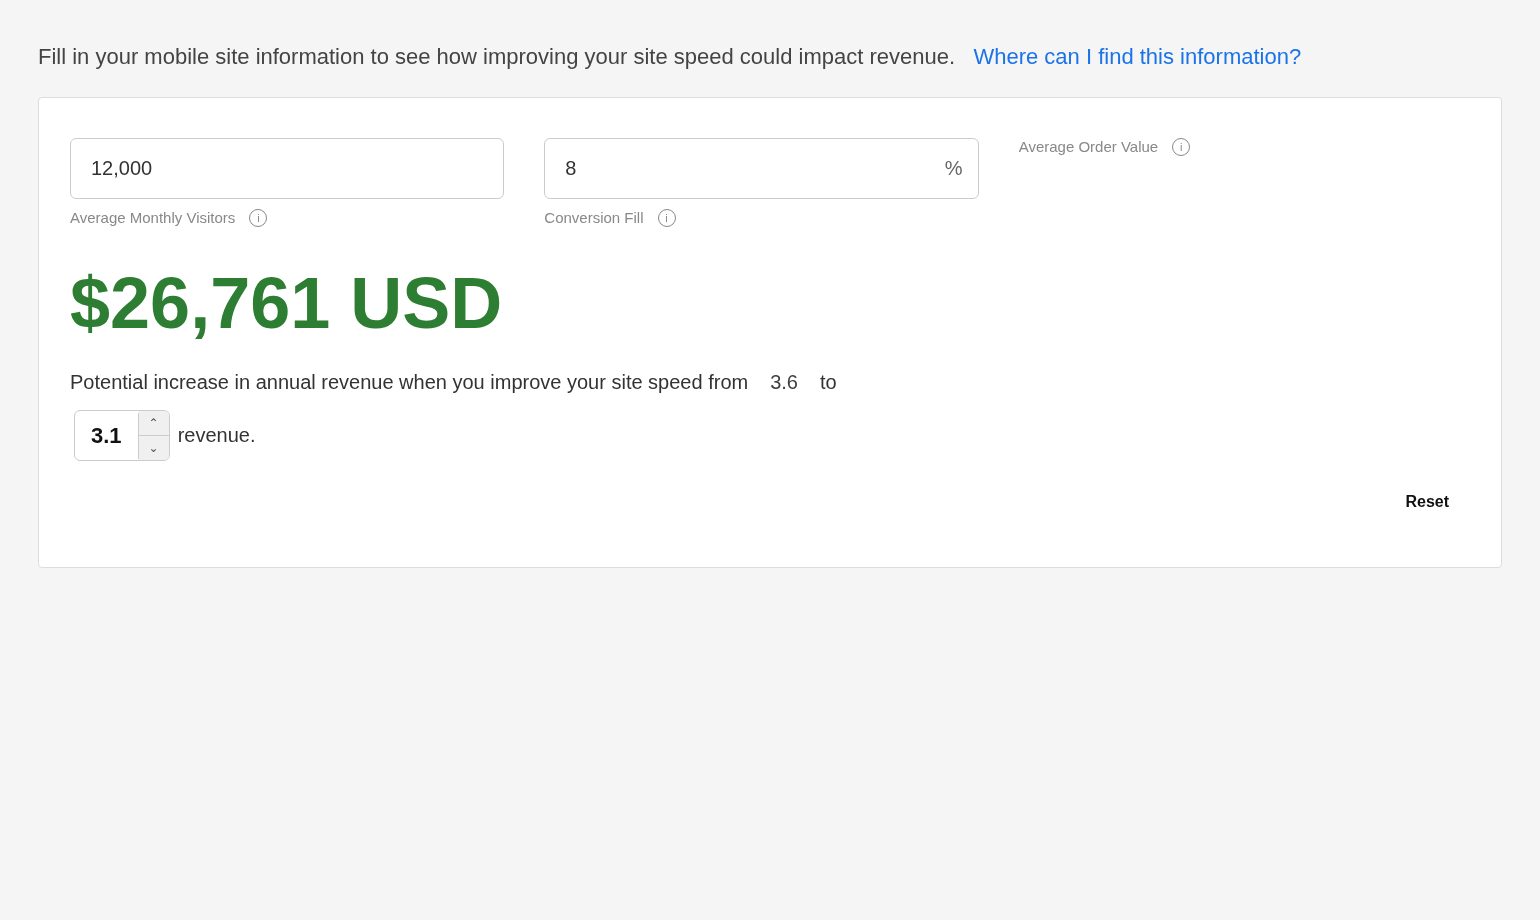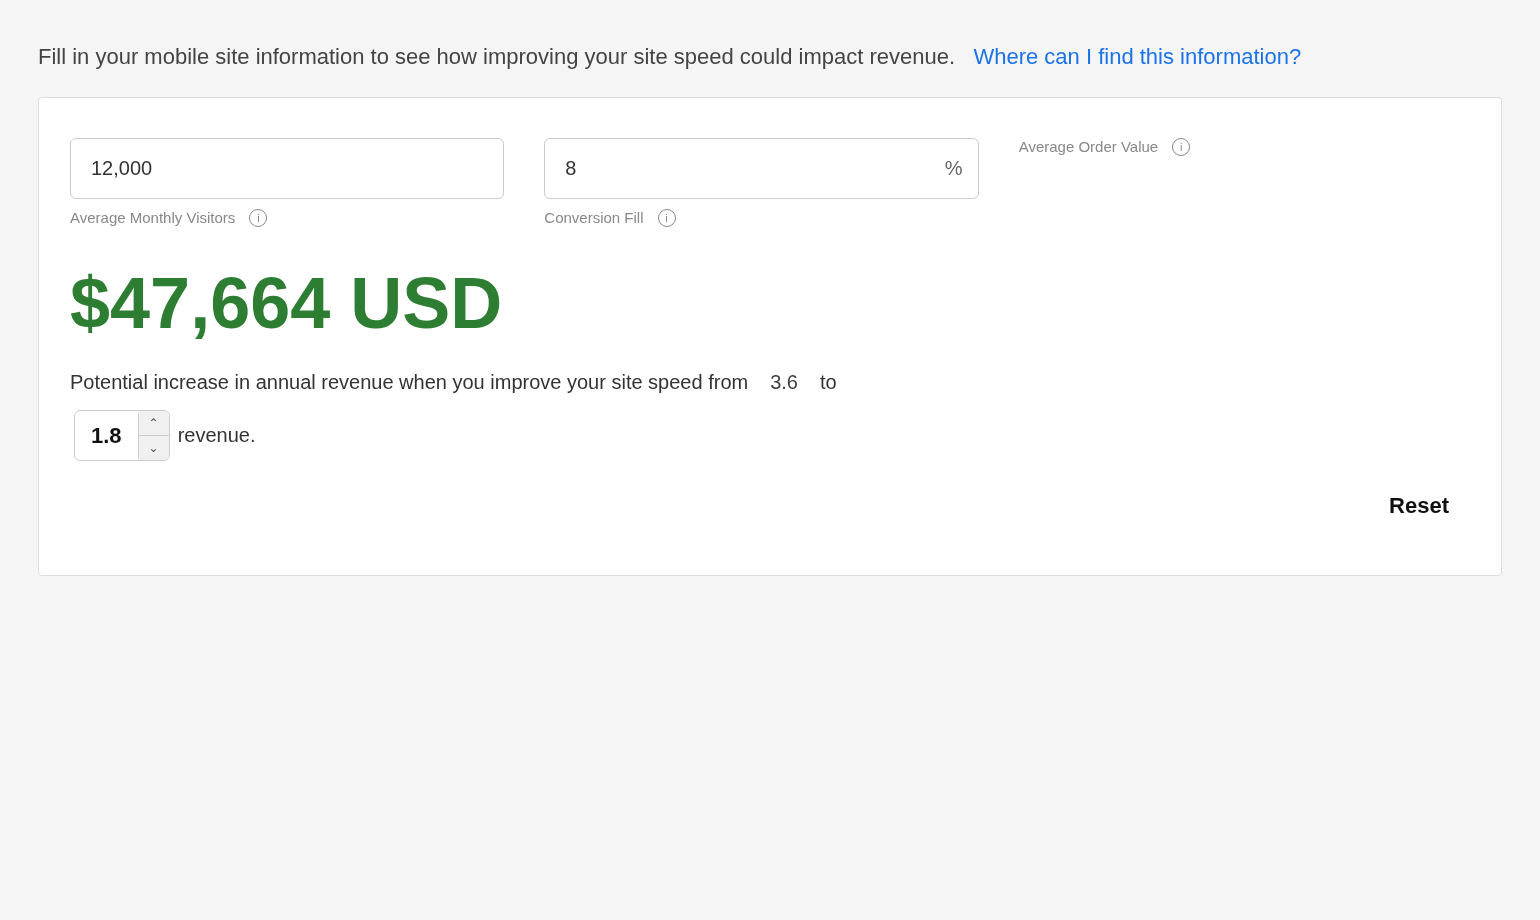--- a/index.html
+++ b/index.html
@@ -188,21 +188,21 @@
 
     .reset-row {
       display: flex;
       justify-content: flex-end;
       margin-top: 24px;
     }
 
     .reset-btn {
       background: none;
       border: none;
-      font-size: 22px;
+      font-size: 16px;
       font-weight: 700;
       color: #111;
       cursor: pointer;
       padding: 8px 4px;
     }
   </style>
 </head>
 <body>
 
 <div class="page-wrapper">
@@ -250,31 +250,31 @@
           <span class="info-icon" title="Info">
             <span>i</span>
           </span>
         </label>
       </div>
 
     </div>
 
     <div class="result-section">
 
-      <div class="revenue-value">$47,664 USD</div>
+      <div class="revenue-value">$26,761 USD</div>
 
       <p class="description-text">
         <span>Potential increase in annual revenue when you improve your site speed from</span>
         <span class="speed-value">3.6</span>
         <span>to</span>
       </p>
 
       <div class="second-line">
         <div class="stepper-wrapper">
-          <div class="stepper-value">1.8</div>
+          <div class="stepper-value">3.1</div>
           <div class="stepper-buttons">
             <button class="stepper-btn" title="Increase">
               <span>⌃</span>
             </button>
             <button class="stepper-btn" title="Decrease">
               <span>⌄</span>
             </button>
           </div>
         </div>
         <span class="seconds-text">revenue.</span>

